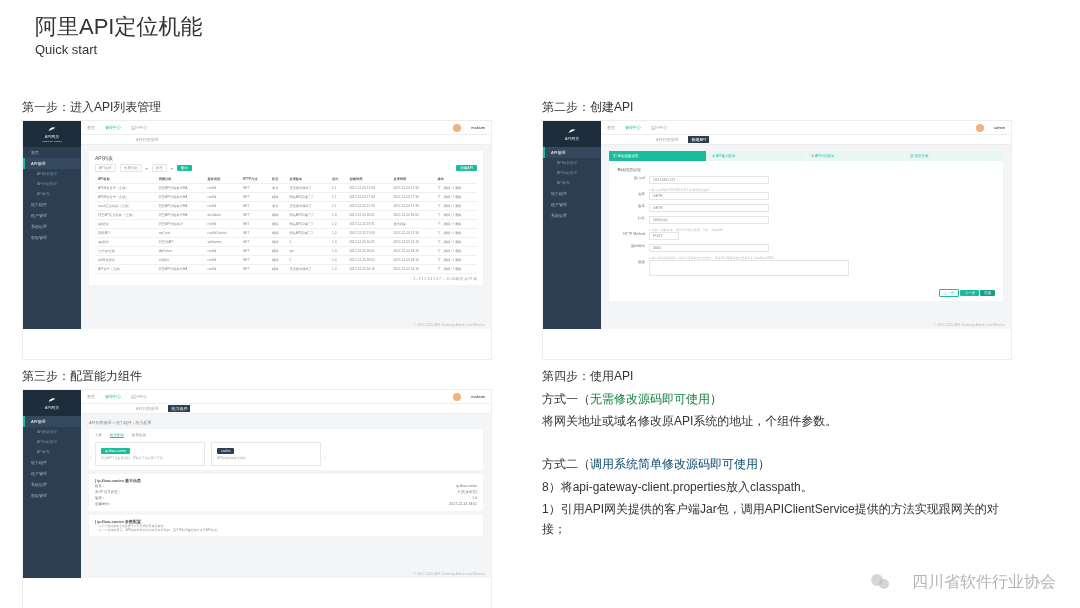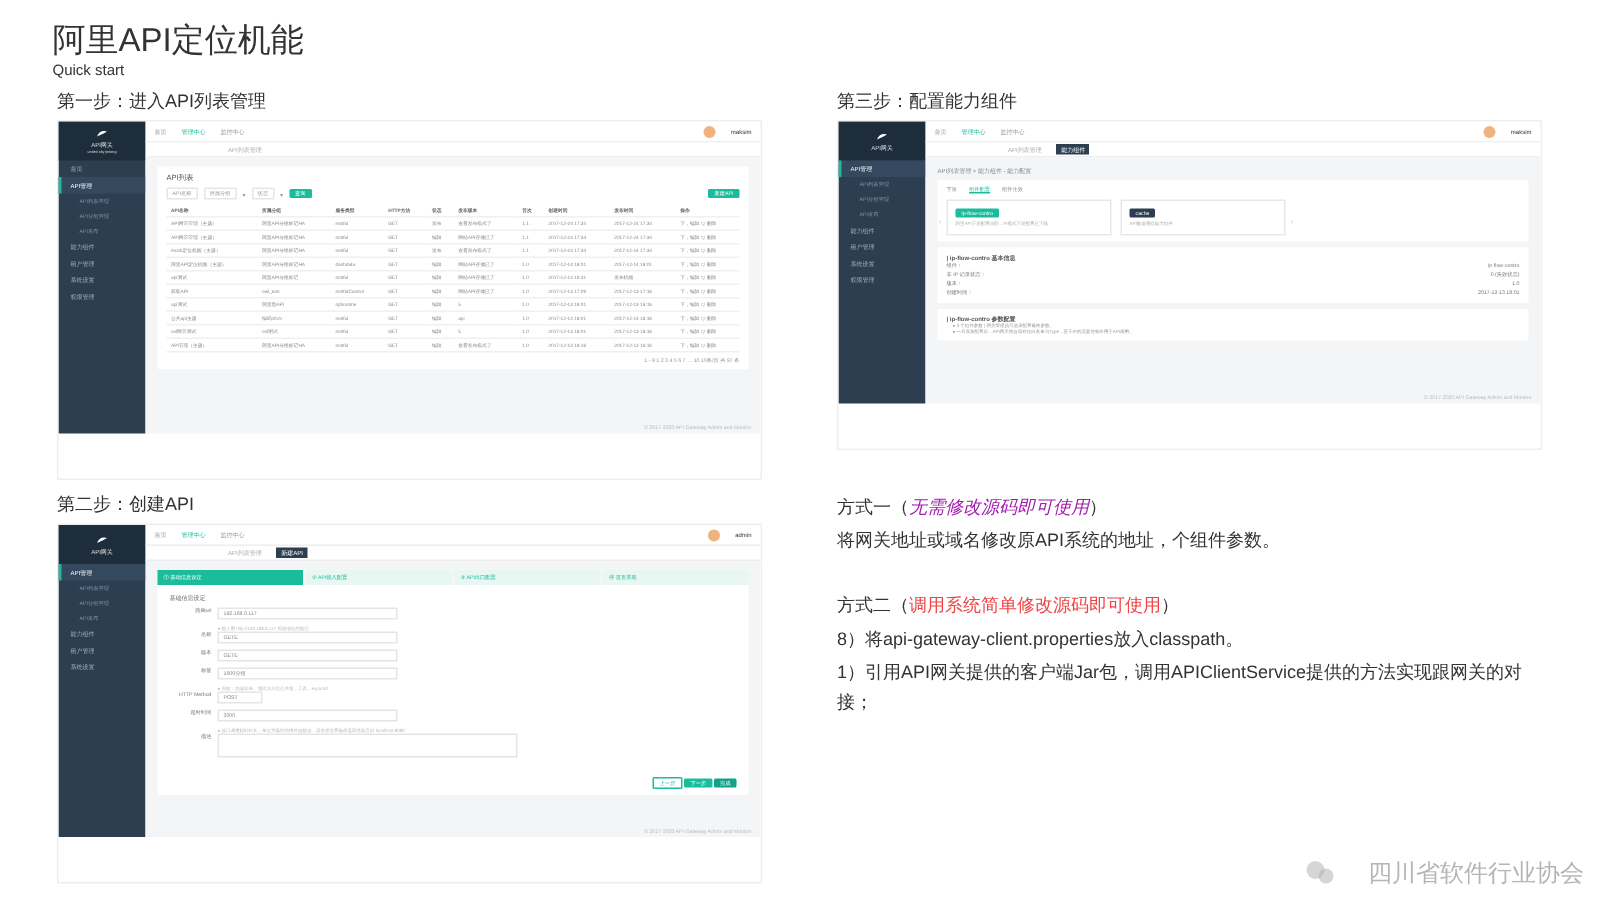--- a/index.html
+++ b/index.html
@@ -5,30 +5,31 @@
   * { box-sizing: border-box; margin: 0; padding: 0; }
   body {
     font-family: "Microsoft YaHei", "PingFang SC", Arial, sans-serif;
     width: 1080px;
     height: 608px;
     background: #fff;
     position: relative;
     overflow: hidden;
   }
   .page-title { font-size: 22px; font-weight: 300; color: #333; padding: 12px 0 0 35px; }
-  .page-sub { font-size: 10px; color: #333; padding: 0 0 6px 35px; }
+  .page-sub { font-size: 13px; color: #333; padding: 0 0 6px 35px; }
 
   .grid {
     display: grid;
     grid-template-columns: 470px 470px;
     grid-template-rows: auto auto;
     column-gap: 50px;
     row-gap: 8px;
-    padding: 0 38px;
+    padding: 0 22px;
     align-items: start;
+    margin-top: 36px;
   }
   .step-label { font-size: 12px; color: #333; margin-bottom: 4px; }
 
   
   .shot {
     border: 1px solid #eee;
     background: #fff;
     font-size: 4px; 
     color: #999;
     position: relative;
@@ -94,22 +95,22 @@
   .cards { display: flex; gap: 6px; }
   .card { border: 1px solid #e8e8e8; padding: 5px; width: 110px; position: relative; }
   .card .chev { position: absolute; top: 50%; font-size: 5px; color: #ccc; }
   .card .chev.l { left: -6px; } .card .chev.r { right: -6px; }
   .kv { font-size: 3.5px; color: #777; display:flex; justify-content: space-between; padding:1px 0;}
   .bul { font-size: 3px; color:#999; padding-left:4px;}
 
   
   .reading { font-size: 12px; line-height: 1.7; color: #333; }
   .reading p { margin-bottom: 2px; }
-  .red { color: #a21caf; font-style: italic; }
-  .blue { color: #ef4444; }
+  .red { color: #15803d; }
+  .blue { color: #0c4a6e; }
 
   .watermark {
     position: absolute; bottom: 14px; right: 24px;
     display: flex; align-items: center; gap: 20px;
     color: rgba(120,120,120,.55); font-size: 16px; font-weight: 500;
   }
   .watermark svg { width: 24px; height: 24px; opacity: .55; }
 </style>
 </head>
 <body>
@@ -305,20 +306,107 @@
               <div class="pager">1 - 9     1  2  3  4  5  6  7  …  10     10条/页     共 97 条</div>
             </div>
             <div class="footer">© 2017-2020 API Gateway Admin and Monitor</div>
           </div>
         </div>
       </div>
     </div>
   </div>
 
   <div>
+    <div class="step-label">第二步：创建API</div>
+    <div class="shot shot-h">
+      <div class="body">
+        <div class="sidebar">
+          <div class="logo">
+            <svg viewBox="0 0 24 24">
+                <path d="M2 18 Q8 4 22 8 Q16 12 2 18" fill="#fff"></path>
+              </svg>
+            <span>API网关</span>
+          </div>
+          <div class="item sel">API管理</div>
+          <div class="item sub">API列表管理</div>
+          <div class="item sub">API分组管理</div>
+          <div class="item sub">API发布</div>
+          <div class="item">能力组件</div>
+          <div class="item">租户管理</div>
+          <div class="item">系统设置</div>
+        </div>
+        <div style="flex:1;display:flex;flex-direction:column">
+          <div class="topbar">
+            <span>首页</span>
+            <span style="color:#1abc9c">管理中心</span>
+            <span>监控中心</span>
+            <span class="grow"></span>
+            <span class="avatar"></span>
+            <span class="topuser">admin</span>
+          </div>
+          <div class="tabs">
+              <span>API列表管理</span>
+              <span style="background:#2c3e50;color:#fff;padding:1px 3px">新建API</span>
+            </div>
+          <div class="main">
+            <div class="tabbar" id="s2tabs">
+                <div class="tab on">① 基础信息设定</div>
+                <div class="tab">② API接入配置</div>
+                <div class="tab">③ API出口配置</div>
+                <div class="tab">④ 首页关联</div>
+              </div>
+            <div class="frm">
+              <div style="font-size:4px;color:#666;margin-bottom:4px">基础信息设定</div>
+
+              <div class="row">
+                  <div class="lab">路由url</div>
+                  <div class="inp">192.168.0.117</div>
+                </div>
+              <div class="hint">● 输入用 http://192.168.0.117 风格地址的路径</div>
+              <div class="row">
+                  <div class="lab">名称</div>
+                  <div class="inp">GETE</div>
+                </div>
+              <div class="row">
+                  <div class="lab">版本</div>
+                  <div class="inp">GETE</div>
+                </div>
+              <div class="row">
+                  <div class="lab">标签</div>
+                  <div class="inp">1600分组</div>
+                </div>
+              <div class="hint">● 例如：功能发布，项目大分组公共项，工具，exportId</div>
+              <div class="row">
+                  <div class="lab">HTTP Method</div>
+                  <div class="inp" style="min-width:30px">POST</div>
+                </div>
+              <div class="row">
+                  <div class="lab">超时时间</div>
+                  <div class="inp">3000</div>
+                </div>
+              <div class="hint">● 接口调用超时时长，单位为毫秒的绝对值数值，请合理设置确保返回性能良好 localhost:8080</div>
+              <div class="row">
+                  <div class="lab">描述</div>
+                  <div class="textarea"></div>
+                </div>
+
+              <div class="step-actions">
+                <span class="btn-o">上一步</span>
+                <span class="btn-g">下一步</span>
+                <span class="btn-g" style="background:#16a085">完成</span>
+              </div>
+            </div>
+            <div class="footer">© 2017-2020 API Gateway Admin and Monitor</div>
+          </div>
+        </div>
+      </div>
+    </div>
+  </div>
+
+  <div>
     <div class="step-label">第三步：配置能力组件</div>
     <div class="shot shot-h2">
       <div class="body">
         <div class="sidebar">
           <div class="logo">
             <svg viewBox="0 0 24 24">
                 <path d="M2 18 Q8 4 22 8 Q16 12 2 18" fill="#fff"></path>
               </svg>
             <span>API网关</span>
           </div>
@@ -394,107 +482,21 @@
                 </div>
             </div>
             <div class="footer">© 2017-2020 API Gateway Admin and Monitor</div>
           </div>
         </div>
       </div>
     </div>
   </div>
 
   <div>
-    <div class="step-label">第二步：创建API</div>
-    <div class="shot shot-h">
-      <div class="body">
-        <div class="sidebar">
-          <div class="logo">
-            <svg viewBox="0 0 24 24">
-                <path d="M2 18 Q8 4 22 8 Q16 12 2 18" fill="#fff"></path>
-              </svg>
-            <span>API网关</span>
-          </div>
-          <div class="item sel">API管理</div>
-          <div class="item sub">API列表管理</div>
-          <div class="item sub">API分组管理</div>
-          <div class="item sub">API发布</div>
-          <div class="item">能力组件</div>
-          <div class="item">租户管理</div>
-          <div class="item">系统设置</div>
-        </div>
-        <div style="flex:1;display:flex;flex-direction:column">
-          <div class="topbar">
-            <span>首页</span>
-            <span style="color:#1abc9c">管理中心</span>
-            <span>监控中心</span>
-            <span class="grow"></span>
-            <span class="avatar"></span>
-            <span class="topuser">admin</span>
-          </div>
-          <div class="tabs">
-              <span>API列表管理</span>
-              <span style="background:#2c3e50;color:#fff;padding:1px 3px">新建API</span>
-            </div>
-          <div class="main">
-            <div class="tabbar" id="s2tabs">
-                <div class="tab on">① 基础信息设定</div>
-                <div class="tab">② API接入配置</div>
-                <div class="tab">③ API出口配置</div>
-                <div class="tab">④ 首页关联</div>
-              </div>
-            <div class="frm">
-              <div style="font-size:4px;color:#666;margin-bottom:4px">基础信息设定</div>
-
-              <div class="row">
-                  <div class="lab">路由url</div>
-                  <div class="inp">192.168.0.117</div>
-                </div>
-              <div class="hint">● 输入用 http://192.168.0.117 风格地址的路径</div>
-              <div class="row">
-                  <div class="lab">名称</div>
-                  <div class="inp">GETE</div>
-                </div>
-              <div class="row">
-                  <div class="lab">版本</div>
-                  <div class="inp">GETE</div>
-                </div>
-              <div class="row">
-                  <div class="lab">标签</div>
-                  <div class="inp">1600分组</div>
-                </div>
-              <div class="hint">● 例如：功能发布，项目大分组公共项，工具，exportId</div>
-              <div class="row">
-                  <div class="lab">HTTP Method</div>
-                  <div class="inp" style="min-width:30px">POST</div>
-                </div>
-              <div class="row">
-                  <div class="lab">超时时间</div>
-                  <div class="inp">3000</div>
-                </div>
-              <div class="hint">● 接口调用超时时长，单位为毫秒的绝对值数值，请合理设置确保返回性能良好 localhost:8080</div>
-              <div class="row">
-                  <div class="lab">描述</div>
-                  <div class="textarea"></div>
-                </div>
-
-              <div class="step-actions">
-                <span class="btn-o">上一步</span>
-                <span class="btn-g">下一步</span>
-                <span class="btn-g" style="background:#16a085">完成</span>
-              </div>
-            </div>
-            <div class="footer">© 2017-2020 API Gateway Admin and Monitor</div>
-          </div>
-        </div>
-      </div>
-    </div>
-  </div>
-
-  <div>
+    <div class="step-label">第四步：使用API</div>
     <div class="reading">
       <p>
         <span>方式一（</span><span class="red">无需修改源码即可使用</span><span>）</span>
       </p>
       <p>将网关地址或域名修改原API系统的地址，个组件参数。</p>
       <br>
       <p>
         <span>方式二（</span><span class="blue">调用系统简单修改源码即可使用</span><span>）</span>
       </p>
       <p>8）将api-gateway-client.properties放入classpath。</p>

